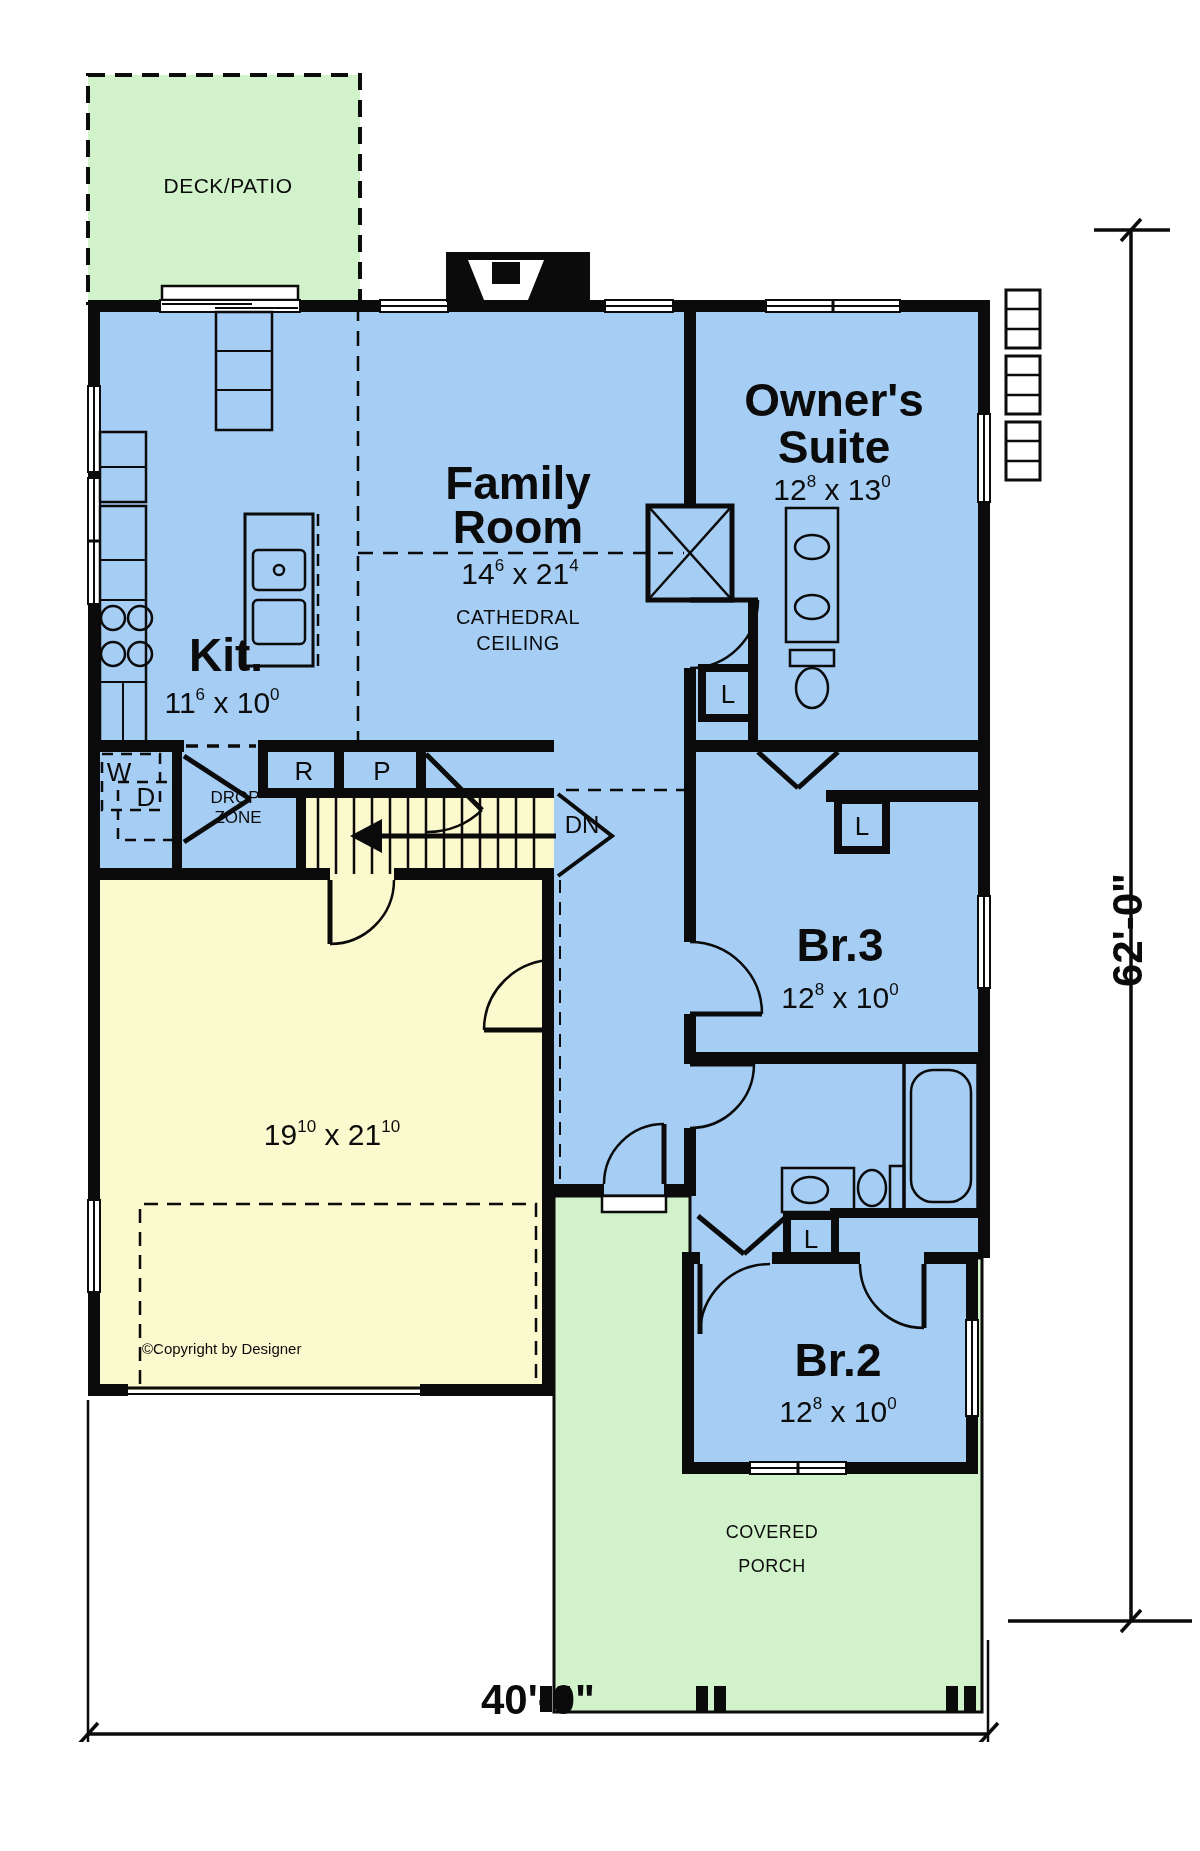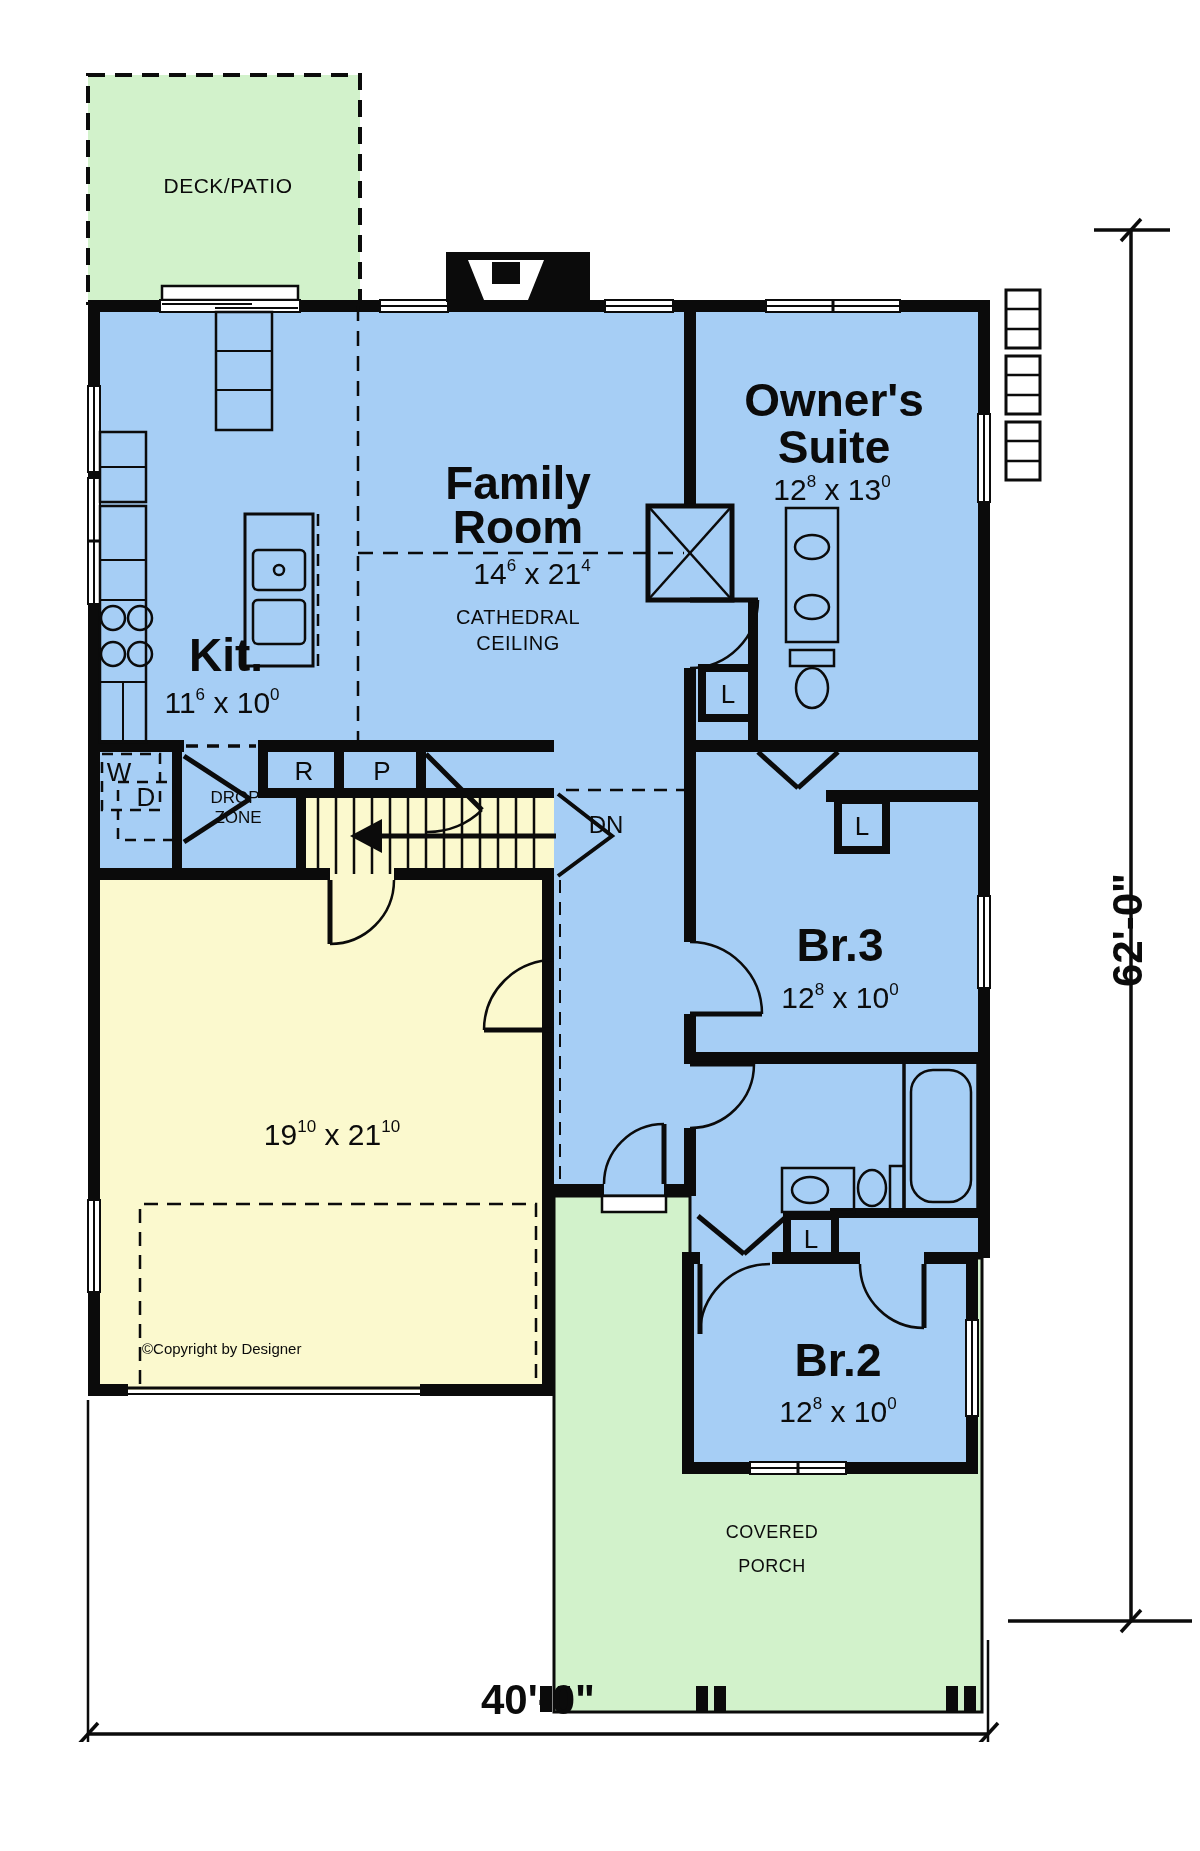--- a/index.html
+++ b/index.html
@@ -8,21 +8,21 @@
   #plan-svg{position:absolute;left:0;top:0;}
   .lbl{position:absolute;transform:translate(-50%,-50%);white-space:nowrap;text-align:center;
     color:#0b0b0b;line-height:1;}
   .room{font-weight:bold;font-size:46px;}
   .room-lg{font-weight:bold;font-size:52px;}
   .dim{font-size:30px;text-align:right;}
   .dim sup{font-size:17px;position:relative;top:-2px;}
   .note{font-size:20px;letter-spacing:.5px;}
   .tiny{font-size:17px;}
   .closet{font-size:26px;}
-  .dn{font-size:24px;margin-left:24px;}
+  .dn{font-size:24px;}
   .deck{font-size:21px;letter-spacing:.5px;}
   .porchtxt{font-size:18px;letter-spacing:.5px;}
   .meas{font-weight:bold;font-size:42px;}
   .rot{transform:translate(-50%,-50%) rotate(-90deg);}
   .copy{font-size:15px;transform:translateY(-50%);text-align:right;}
 </style>
 </head>
 <body>
 
 <div id="plan-canvas">
@@ -282,21 +282,21 @@
     <line x1="988" y1="1640" x2="988" y2="1762" stroke-width="2.5"></line>
     <line x1="78" y1="1745" x2="98" y2="1723" stroke-width="3.5"></line>
     <line x1="978" y1="1745" x2="998" y2="1723" stroke-width="3.5"></line>
   </g>
 </svg>
 
   <div class="lbl deck" style="left:228px;top:185px">DECK/PATIO</div>
 
   <div class="lbl room" style="left:518px;top:483px">Family</div>
   <div class="lbl room" style="left:518px;top:527px">Room</div>
-  <div class="lbl dim" style="left:532px;top:574px"><span>14</span><sup>6</sup><span> x </span><span>21</span><sup>4</sup></div>
+  <div class="lbl dim" style="left:520px;top:574px"><span>14</span><sup>6</sup><span> x </span><span>21</span><sup>4</sup></div>
   <div class="lbl note" style="left:518px;top:617px">CATHEDRAL</div>
   <div class="lbl note" style="left:518px;top:643px">CEILING</div>
 
   <div class="lbl room" style="left:834px;top:400px">Owner's</div>
   <div class="lbl room" style="left:834px;top:447px">Suite</div>
   <div class="lbl dim" style="left:832px;top:490px"><span>12</span><sup>8</sup><span> x </span><span>13</span><sup>0</sup></div>
 
   <div class="lbl room" style="left:226px;top:655px">Kit.</div>
   <div class="lbl dim" style="left:222px;top:703px"><span>11</span><sup>6</sup><span> x </span><span>10</span><sup>0</sup></div>
 

